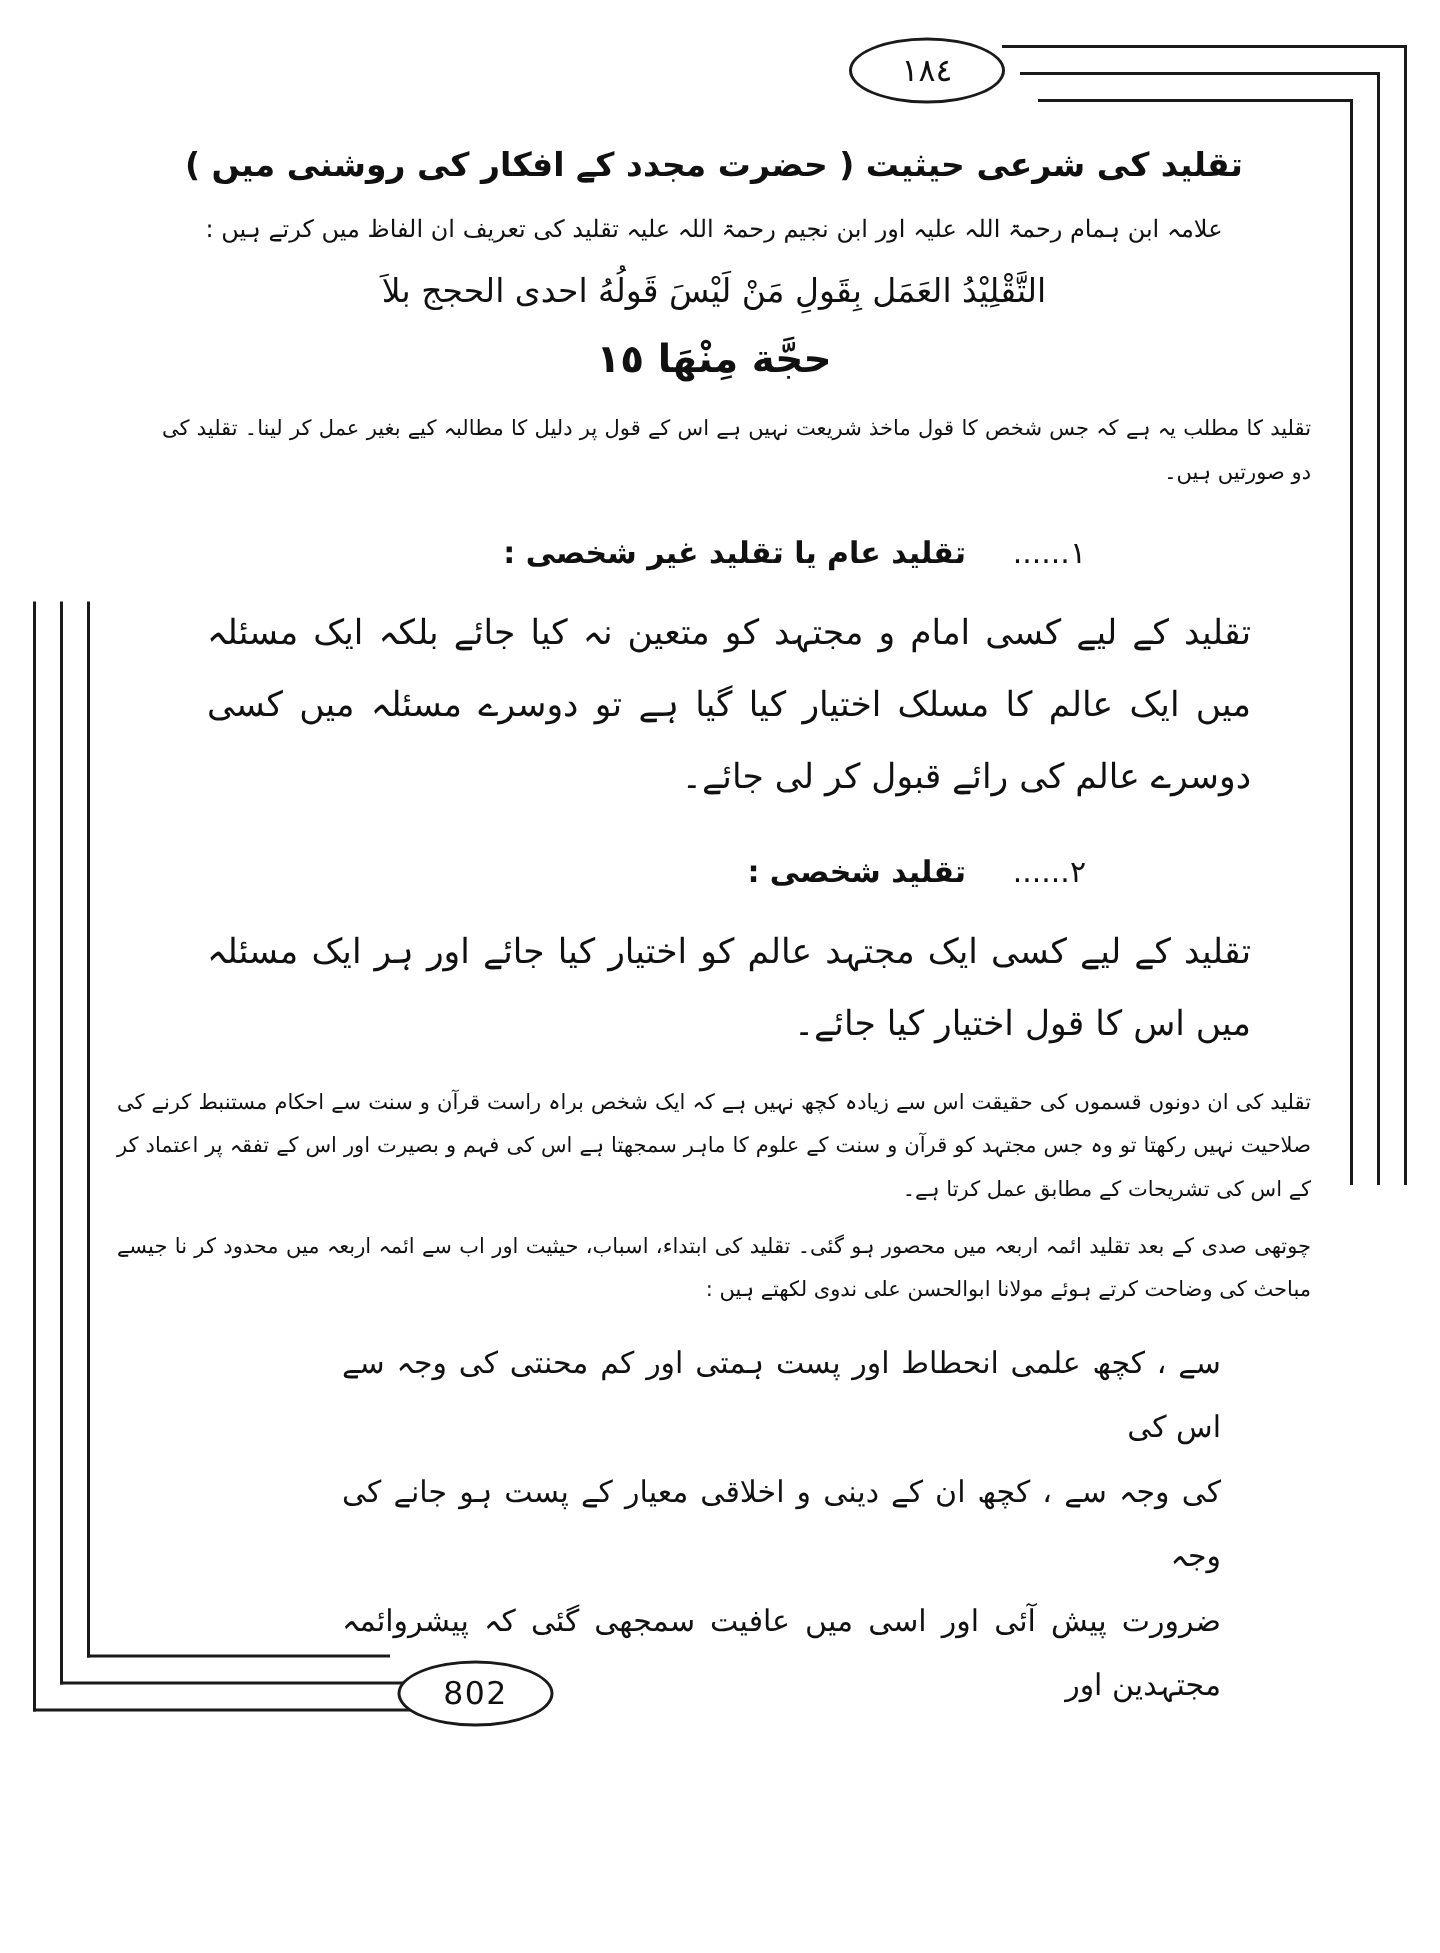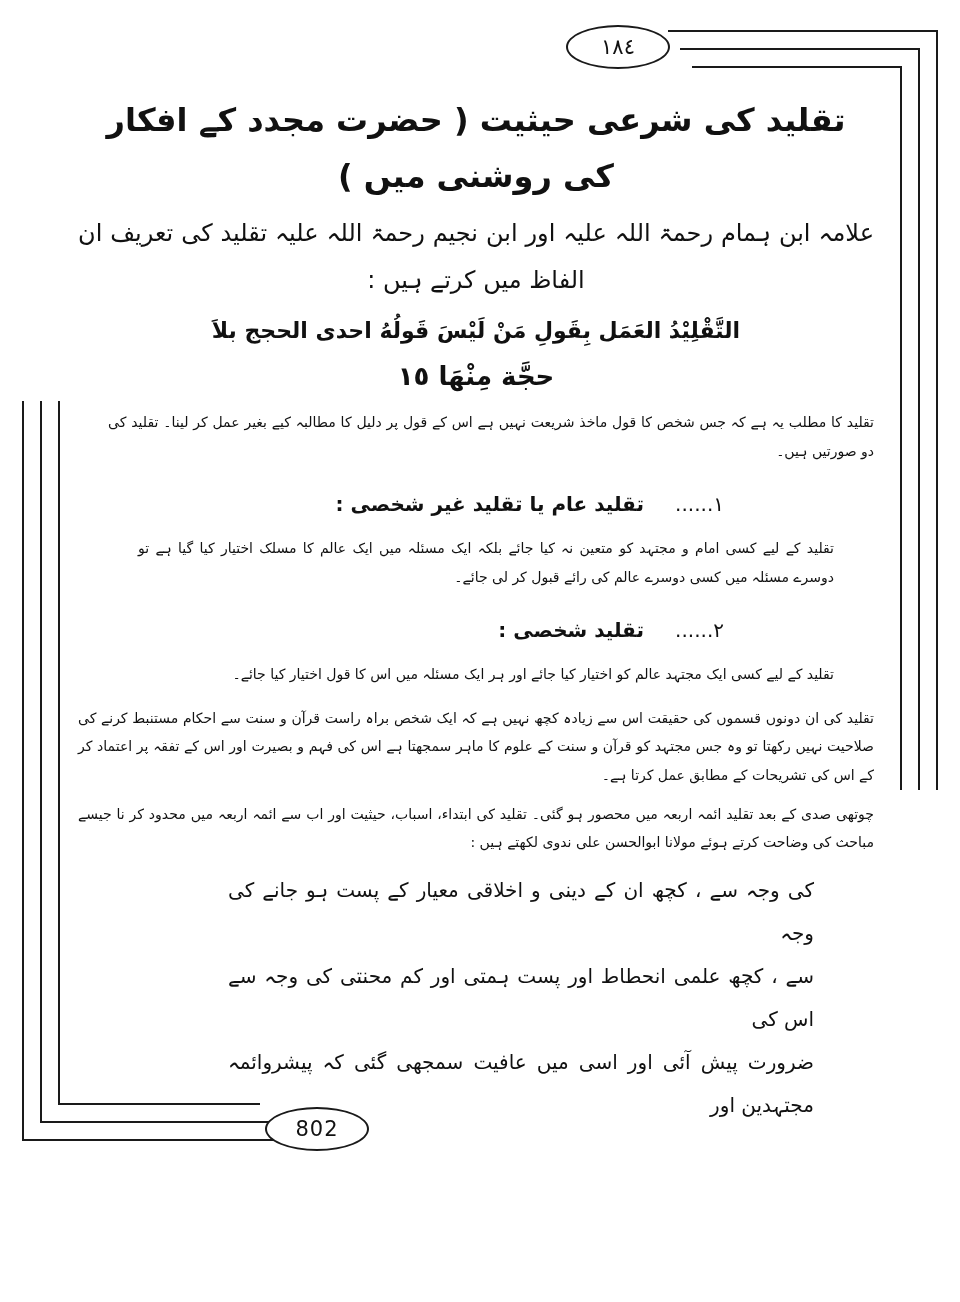--- a/index.html
+++ b/index.html
@@ -68,40 +68,40 @@
     direction: rtl;
     text-align: right;
     color: #111;
   }
   .urdu {
     font-family: "DejaVu Sans", sans-serif;
     direction: rtl;
     unicode-bidi: isolate;
   }
   .doc-title {
-    font-size: 32px;
+    font-size: 22px;
     line-height: 1.75;
     text-align: center;
     margin-bottom: 6px;
     font-weight: 600;
   }
   .lead {
-    font-size: 24px;
+    font-size: 16px;
     line-height: 1.95;
     text-align: justify;
     text-align-last: center;
     margin-bottom: 4px;
   }
   .arabic-quote {
     font-family: "DejaVu Sans", sans-serif;
     font-size: 22px;
     line-height: 1.9;
     text-align: center;
     margin: 6px 0 2px 0;
-    font-weight: 700;
+    font-weight: 400;
   }
   .arabic-quote-2 {
     font-family: "DejaVu Sans", sans-serif;
     font-size: 26px;
     line-height: 1.8;
     text-align: center;
     margin-bottom: 8px;
     font-weight: 600;
   }
   .para {
@@ -120,21 +120,21 @@
     gap: 10px;
     font-size: 20px;
     line-height: 2.0;
     margin: 18px 0 10px 0;
     padding-right: 150px;
   }
   .list-heading .marker { min-width: 70px; }
   .list-heading .lh-text { font-weight: 600; }
 
   .sub-para {
-    font-size: 14px;
+    font-size: 23px;
     line-height: 2.1;
     text-align: justify;
     margin: 0 40px 14px 60px;
   }
 
   .quote-block {
     font-size: 20px;
     line-height: 2.15;
     text-align: justify;
     margin: 12px 60px 0 150px;
@@ -183,20 +183,20 @@
       <span class="marker">٢......</span>
       <span class="lh-text">تقلید شخصی :</span>
     </div>
     <div class="sub-para urdu">تقلید کے لیے کسی ایک مجتہد عالم کو اختیار کیا جائے اور ہر ایک مسئلہ میں اس کا قول اختیار کیا جائے۔</div>
 
     <div class="para urdu">تقلید کی ان دونوں قسموں کی حقیقت اس سے زیادہ کچھ نہیں ہے کہ ایک شخص براہ راست قرآن و سنت سے احکام مستنبط کرنے کی صلاحیت نہیں رکھتا تو وہ جس مجتہد کو قرآن و سنت کے علوم کا ماہر سمجھتا ہے اس کی فہم و بصیرت اور اس کے تفقہ پر اعتماد کر کے اس کی تشریحات کے مطابق عمل کرتا ہے۔</div>
 
     <div class="para urdu">چوتھی صدی کے بعد تقلید ائمہ اربعہ میں محصور ہو گئی۔ تقلید کی ابتداء، اسباب، حیثیت اور اب سے ائمہ اربعہ میں محدود کر نا جیسے مباحث کی وضاحت کرتے ہوئے مولانا ابوالحسن علی ندوی لکھتے ہیں :</div>
 
     <div class="quote-block urdu">
+      <div>سے ، کچھ علمی انحطاط اور پست ہمتی اور کم محنتی کی وجہ سے اس کی</div>
       <div>کی وجہ سے ، کچھ ان کے دینی و اخلاقی معیار کے پست ہو جانے کی وجہ</div>
-      <div>سے ، کچھ علمی انحطاط اور پست ہمتی اور کم محنتی کی وجہ سے اس کی</div>
       <div>ضرورت پیش آئی اور اسی میں عافیت سمجھی گئی کہ پیشروائمہ مجتہدین اور</div>
 
     </div>
 
   </div>
 </div>
 
 </body></html>

